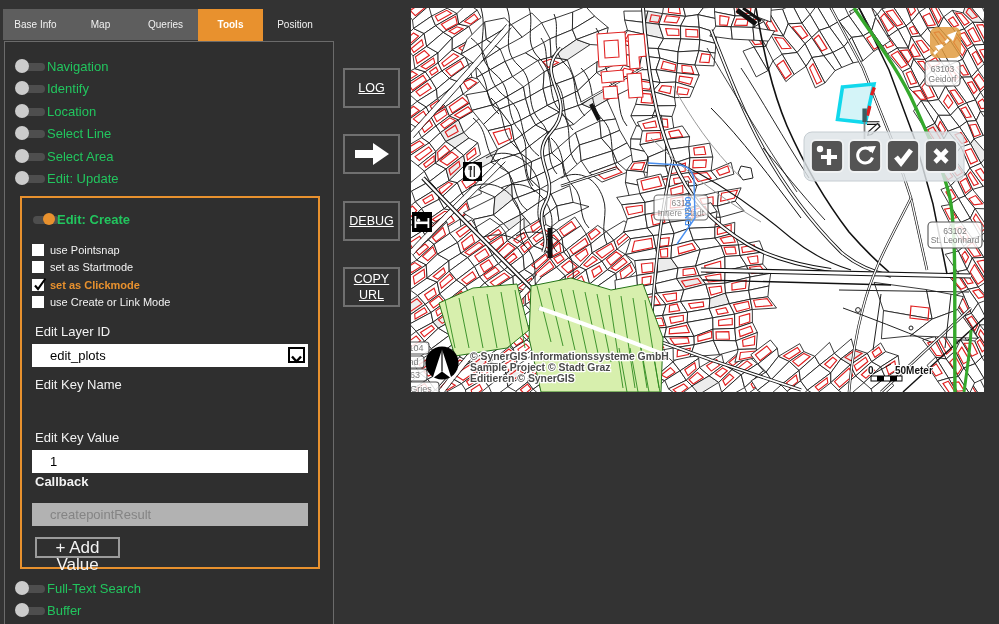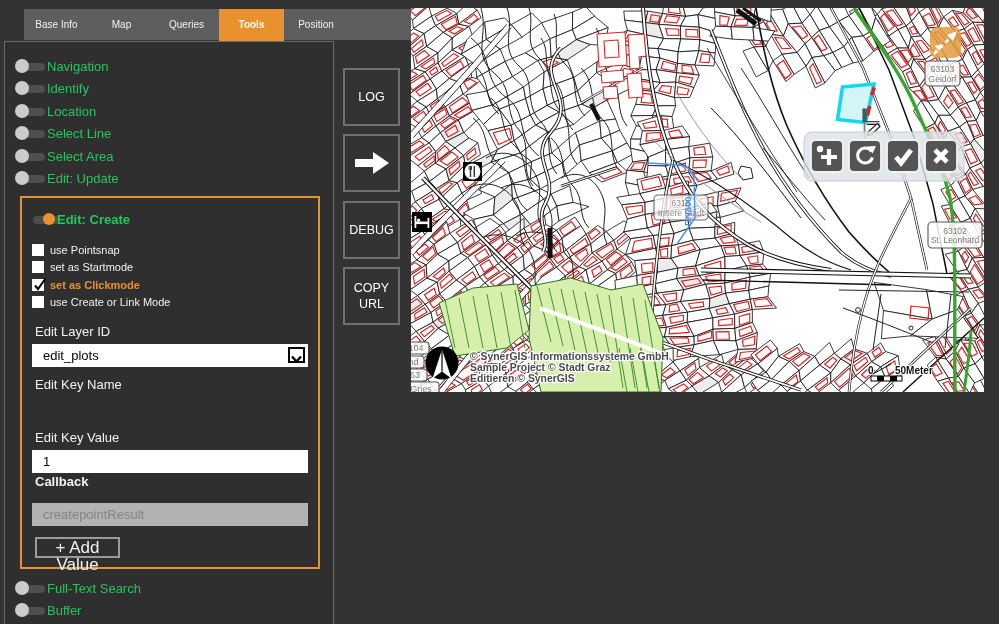--- a/index.html
+++ b/index.html
@@ -1,38 +1,38 @@
 <!DOCTYPE html>
 <html><head>
 <meta charset="utf-8">
 <style>
 * { margin:0; padding:0; box-sizing:border-box; }
 html,body { width:999px; height:624px; background:#333333; font-family:"Liberation Sans", sans-serif; overflow:hidden; }
 .abs { position:absolute; }
 
-#tabbar { left:24px; top:9px; width:392px; height:31px; background:#5e5e5e; }
+#tabbar { left:3px; top:9px; width:260px; height:31px; background:#5e5e5e; }
 .tab { position:absolute; top:0; height:31px; line-height:32px; text-align:center; color:#f2f2f2; font-size:10px; }
 .tab.active { background:#e8912e; font-weight:bold; color:#fff; height:32px; }
 
 #panel { left:4px; top:41px; width:330px; height:583px; background:#2f2f2f; border:1px solid #6b6b6b; border-bottom:none; }
 .togglerow { position:absolute; height:22px; }
 .track { position:absolute; left:4px; top:8px; width:26px; height:8px; border-radius:4px; background:#4e4e4e; }
 .knob { position:absolute; left:0px; top:4px; width:14px; height:14px; border-radius:50%; background:#cccccc; }
 .togglerow.on .knob { left:14px; top:5px; width:12px; height:12px; background:#e8912e; }
 .tlabel { position:absolute; left:32px; top:0; height:22px; line-height:23px; font-size:13px; color:#22c55e; white-space:nowrap; }
 
 #obox { left:15px; top:154px; width:300px; height:373px; border:2px solid #e8912e; }
 .cbrow { position:absolute; left:10px; height:16px; }
 .cbox { position:absolute; left:0; top:2px; width:12px; height:12px; background:#ffffff; }
 .cblabel { position:absolute; left:18px; top:0px; font-size:11px; line-height:17px; color:#f2f2f2; white-space:nowrap; }
 .flabel { position:absolute; left:13px; font-size:13px; color:#f2f2f2; white-space:nowrap; }
-.wfield { position:absolute; left:10px; width:276px; height:23px; background:#ffffff; color:#000; font-size:13px; line-height:23px; padding-left:11px; }
+.wfield { position:absolute; left:10px; width:276px; height:23px; background:#ffffff; color:#000; font-size:13px; line-height:23px; padding-left:18px; }
 .drop { position:absolute; right:3px; top:3px; width:17px; height:16px; background:#fff; border:2px solid #000; }
 
-.sbtn { left:343px; width:57px; height:58px; border:2px solid #707070; color:#fff; font-size:12.5px; display:flex; align-items:center; justify-content:center; text-align:center; line-height:16px; }
+.sbtn { left:343px; width:57px; height:40px; border:2px solid #707070; color:#fff; font-size:12.5px; display:flex; align-items:center; justify-content:center; text-align:center; line-height:16px;text-decoration:underline; }
 
 #map { left:411px; top:8px; width:573px; height:384px; background:#fff; }
 </style>
 </head>
 <body>
 <div id="tabbar" class="abs">
   <div class="tab" style="left:0;width:65px;">Base Info</div>
   <div class="tab" style="left:65px;width:65px;">Map</div>
   <div class="tab" style="left:130px;width:65px;">Queries</div>
   <div class="tab active" style="left:195px;width:65px;">Tools</div>

